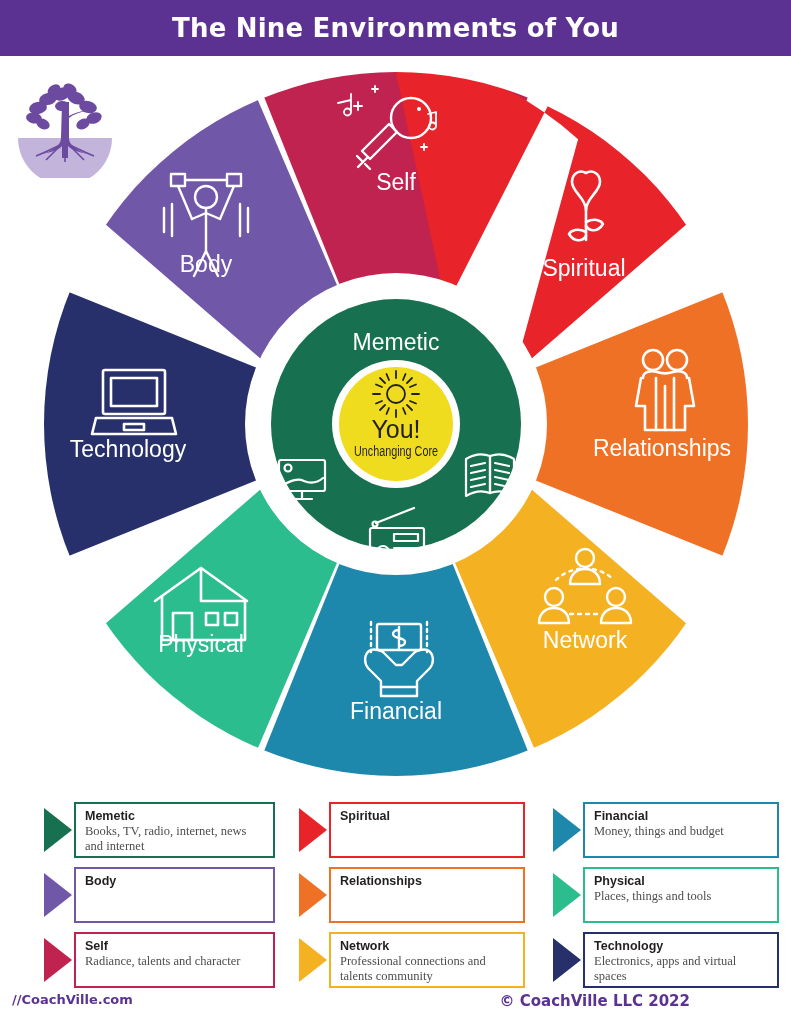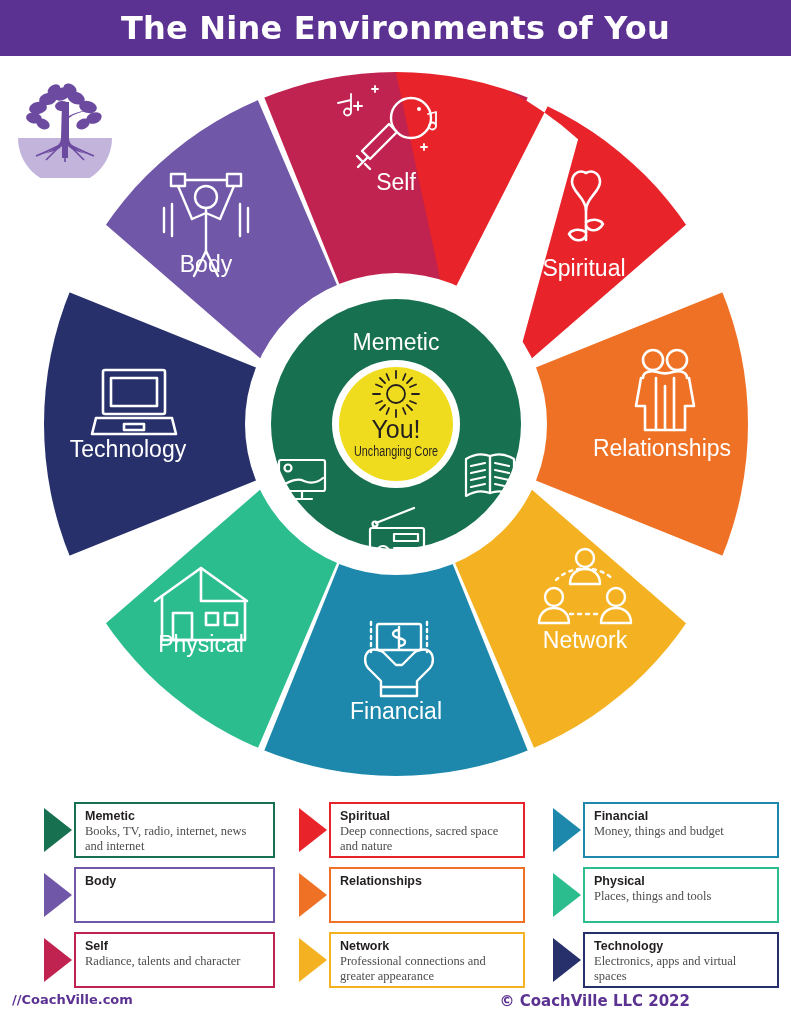--- a/index.html
+++ b/index.html
@@ -2,21 +2,21 @@
 <html><head>
 <meta charset="utf-8">
 <style>
   html,body{margin:0;padding:0;background:#ffffff;}
   body{width:791px;height:1024px;position:relative;overflow:hidden;
        font-family:"Liberation Sans","DejaVu Sans",sans-serif;}
 
   
   #header{position:absolute;left:0;top:0;width:791px;height:56px;
           background:#5b3292;display:flex;align-items:center;justify-content:center;}
-  #header-title{color:#ffffff;font-size:32px;font-weight:bold;letter-spacing:.2px;
+  #header-title{color:#ffffff;font-size:26px;font-weight:bold;letter-spacing:.2px;
                 font-family:"DejaVu Sans","Liberation Sans",sans-serif;}
 
   
   #logo{position:absolute;left:12px;top:72px;width:106px;height:106px;}
 
   
   #wheel{position:absolute;left:0px;top:56px;width:791px;height:740px;}
 
   .seg-label{fill:#ffffff;font-size:23px;text-anchor:middle;
              font-family:"Liberation Sans","DejaVu Sans",sans-serif;}
@@ -319,38 +319,37 @@
         <div class="lg-title">Self</div>
         <div class="lg-desc">Radiance, talents and character</div>
       </div>
     </div>
     <div class="lg-item" style="left: 297px; top: 0px; width: 228px; height: 56px;">
       <div class="lg-tri"><svg width="32" height="56" viewBox="0 0 32 56">
           <polygon points="2,6 30,28 2,50" fill="#e8232a"></polygon>
         </svg></div>
       <div class="lg-box" style="border-color: rgb(232, 35, 42);">
         <div class="lg-title">Spiritual</div>
-        <div class="lg-desc">Deep connections, sacred space and nature</div>
       </div>
     </div>
     <div class="lg-item" style="left: 297px; top: 65px; width: 228px; height: 56px;">
       <div class="lg-tri"><svg width="32" height="56" viewBox="0 0 32 56">
           <polygon points="2,6 30,28 2,50" fill="#ef7125"></polygon>
         </svg></div>
       <div class="lg-box" style="border-color: rgb(239, 113, 37);">
         <div class="lg-title">Relationships</div>
       </div>
     </div>
     <div class="lg-item" style="left: 297px; top: 130px; width: 228px; height: 56px;">
       <div class="lg-tri"><svg width="32" height="56" viewBox="0 0 32 56">
           <polygon points="2,6 30,28 2,50" fill="#f4b223"></polygon>
         </svg></div>
       <div class="lg-box" style="border-color: rgb(244, 178, 35);">
         <div class="lg-title">Network</div>
-        <div class="lg-desc">Professional connections and greater appearance</div>
+        <div class="lg-desc">Professional connections and talents community</div>
       </div>
     </div>
     <div class="lg-item" style="left: 551px; top: 0px; width: 228px; height: 56px;">
       <div class="lg-tri"><svg width="32" height="56" viewBox="0 0 32 56">
           <polygon points="2,6 30,28 2,50" fill="#1d88ab"></polygon>
         </svg></div>
       <div class="lg-box" style="border-color: rgb(29, 136, 171);">
         <div class="lg-title">Financial</div>
         <div class="lg-desc">Money, things and budget</div>
       </div>

